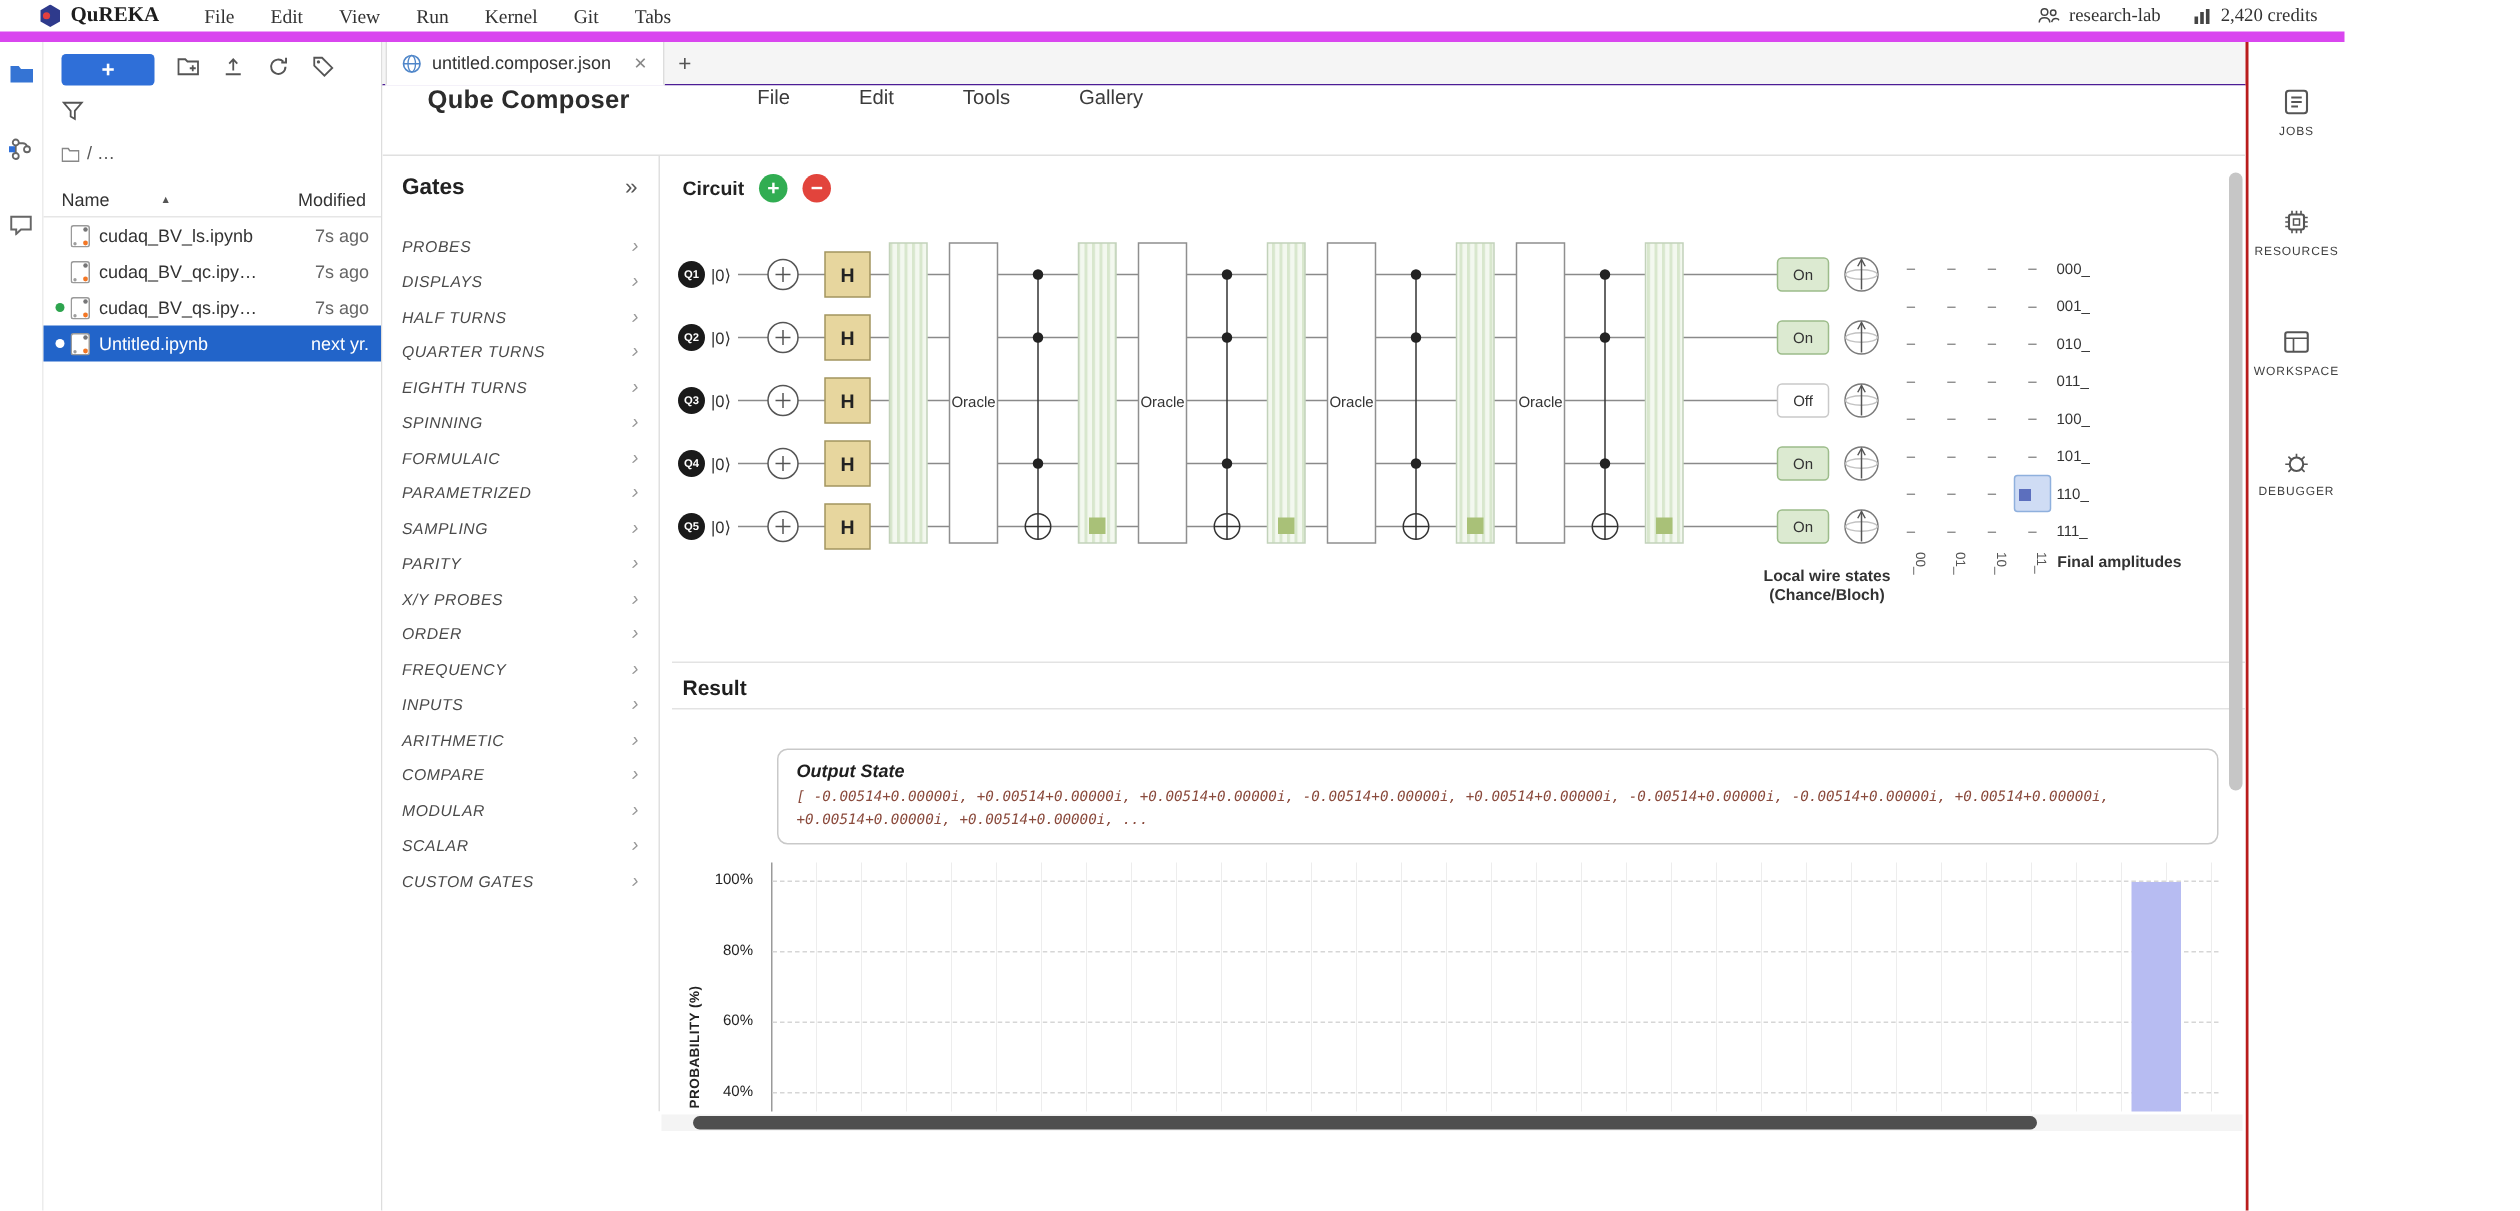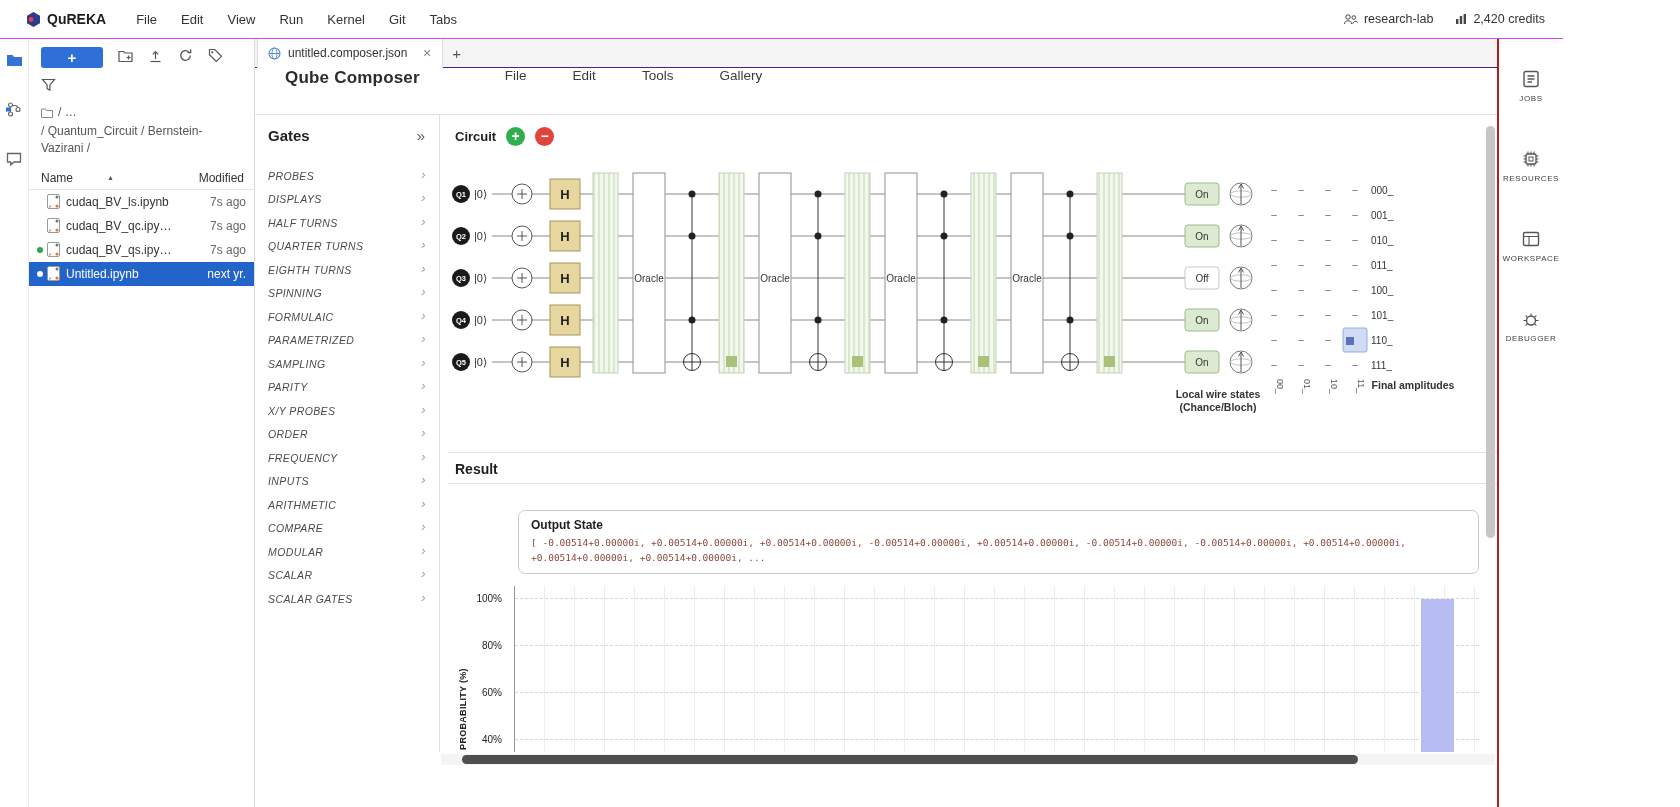--- a/index.html
+++ b/index.html
@@ -1,21 +1,21 @@
 <!DOCTYPE html>
 <html><head>
 <meta charset="utf-8">
 <style>
   * { margin:0; padding:0; box-sizing:border-box; }
   html,body { background:#fff; }
   body { width:1680px; height:807px; font-family:"Liberation Sans",sans-serif; color:#333; overflow:hidden; }
   .app { width:1563px; height:807px; background:#fff; }
 
   
-  .menubar { height:39px; border-bottom:1px solid #d946ef; display:flex; align-items:center; padding:0 18px 0 26px; }
+  .menubar { height:28px; border-bottom:7px solid #d946ef; display:flex; align-items:center; padding:0 18px 0 26px;font-family:Liberation Serif, serif; }
   .brand { display:flex; align-items:center; gap:6px; font-weight:bold; font-size:14px; color:#1d1d1d; }
   .top-menus { display:flex; margin-left:18px; }
   .menu-item { padding:0 12px; font-size:13px; color:#333; cursor:default; }
   .menubar-right { margin-left:auto; display:flex; align-items:center; gap:22px; margin-right:0; }
   .mb-chip { display:flex; align-items:center; gap:6px; font-size:12.5px; color:#333; }
 
   .body-row { display:flex; height:781px; }
 
   
   .left-rail { width:29px; border-right:1px solid #ececec; display:flex; flex-direction:column; align-items:center; padding-top:14px; gap:30px; }
@@ -68,21 +68,21 @@
   .circuit-header { margin-top:10px; display:flex; align-items:center; gap:10px; padding-left:7px; height:22px; }
   .circuit-title { font-size:13px; font-weight:bold; color:#222; }
   .round-btn { width:19px; height:19px; border-radius:50%; border:none; color:#fff; font-size:14px; line-height:18px; text-align:center; cursor:pointer; padding:0; font-weight:bold; }
   .round-btn.add { background:#31ad52; }
   .round-btn.remove { background:#e2443c; }
   #circuit-svg { display:block; margin-top:4px; }
 
   .divider { border-top:1px solid #e3e3e3; }
   .div1 { margin-top:35px; }
   .result-title { font-size:14px; font-weight:bold; color:#1e1e1e; margin:8px 0 6px 7px; }
-  .output-box { margin:26px 18px 0 70px; border:1px solid #c9c9c9; border-radius:7px; padding:7px 12px 8px; }
+  .output-box { margin:26px 18px 0 70px; border:1px solid #c9c9c9; border-radius:7px; padding:7px 12px 8px;font-style:italic; }
   .output-title { font-size:12px; font-weight:bold; color:#1e1e1e; margin-bottom:3px; }
   .output-text { font-family:"DejaVu Sans Mono",monospace; font-size:9.5px; line-height:1.6; color:#8a4a3c; }
 
   .chart { position:relative; margin-top:12px; height:240px; }
   .chart-ylabel { position:absolute; left:-40px; top:118px; width:110px; text-align:center; transform:rotate(-90deg); font-size:9px; font-weight:bold; color:#222; letter-spacing:.3px; }
   .chart-ticks { position:absolute; left:0; top:0; width:58px; height:100%; }
   .chart-tick { position:absolute; right:4px; font-size:10px; color:#222; transform:translateY(-50%); }
   .chart-plot { position:absolute; left:66px; right:18px; top:0; bottom:0; border-left:1px solid #9a9a9a;
      background-image:repeating-linear-gradient(90deg, transparent 0px, transparent 29px, #ededed 29px, #ededed 30px); }
   .gridline { position:absolute; left:0; right:0; border-top:1px dashed #d6d6d6; }
@@ -189,21 +189,20 @@
               <path d="M1.5 1.5h12l-4.6 5.4v5.4l-2.8-1.7V6.9z" fill="none" stroke="#555" stroke-width="1.2"></path>
             </svg></span>
       </div>
       <div class="breadcrumb">
         <span class="crumb-root">
           <svg width="12" height="10" viewBox="0 0 12 10">
               <path d="M0.5 1h4l1 1.5h6V9.5H0.5z" fill="none" stroke="#888"></path>
             </svg>
           <span>/ …</span>
         </span>
-        <span class="crumb-path">/ Quantum_Circuit / Bernstein-Vazirani /</span>
       </div>
       <div class="fb-header">
         <span class="col-name">
           <span>Name</span>
           <span class="sort-caret">▲</span>
         </span>
         <span>Modified</span>
       </div>
       <div class="file-list" id="file-list">
           <div class="file-row">
@@ -360,21 +359,21 @@
                 </div>
                 <div class="gate-row">
                   <span class="gate-label">MODULAR</span>
                   <span class="gate-chev">›</span>
                 </div>
                 <div class="gate-row">
                   <span class="gate-label">SCALAR</span>
                   <span class="gate-chev">›</span>
                 </div>
                 <div class="gate-row">
-                  <span class="gate-label">SCALAR GATES</span>
+                  <span class="gate-label">CUSTOM GATES</span>
                   <span class="gate-chev">›</span>
                 </div>
               </div>
           </div>
 
           <div class="circuit-area">
             <div class="circuit-header">
               <span class="circuit-title">Circuit</span>
               <button class="round-btn add">+</button>
               <button class="round-btn remove">−</button>

